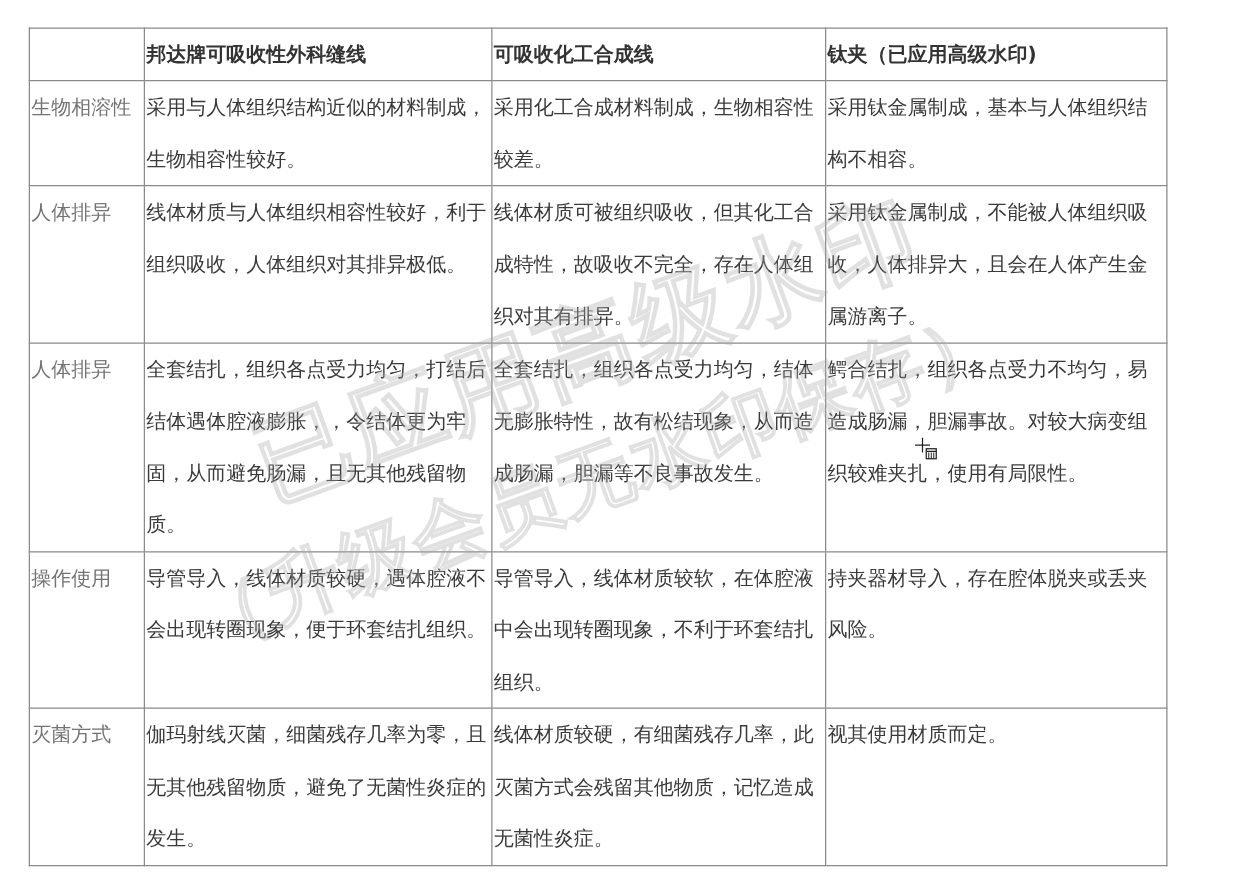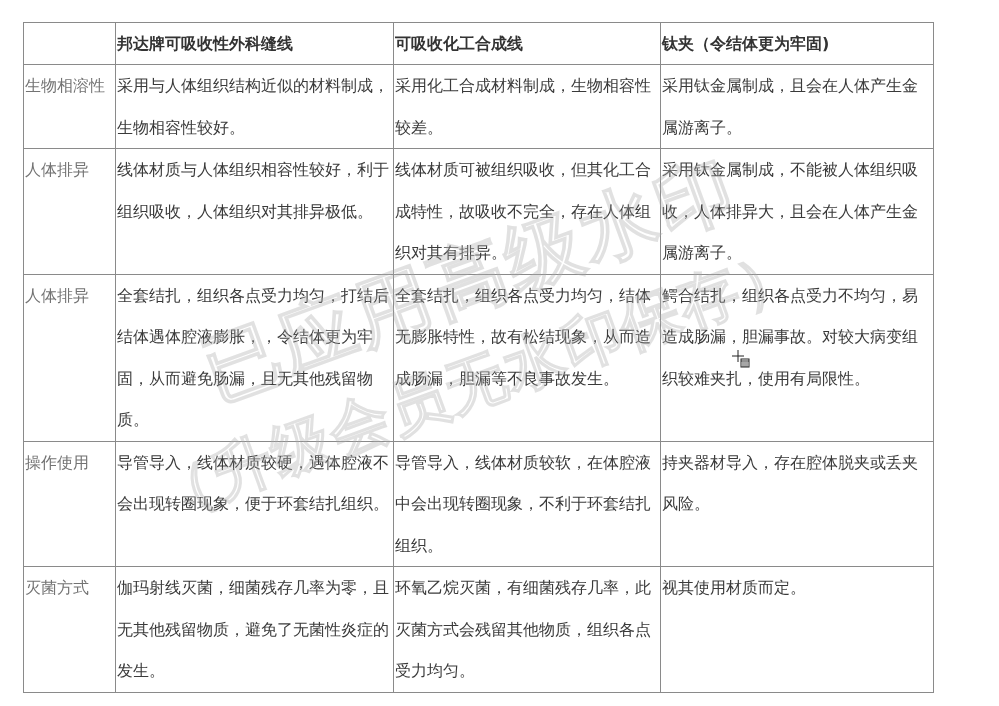--- a/index.html
+++ b/index.html
@@ -94,29 +94,29 @@
       <col style="width:92px">
       <col style="width:278px">
       <col style="width:267px">
       <col style="width:273px">
     </colgroup>
     <thead>
       <tr>
         <th></th>
         <th>邦达牌可吸收性外科缝线</th>
         <th>可吸收化工合成线</th>
-        <th>钛夹（令结体更为牢固)</th>
+        <th>钛夹（已应用高级水印)</th>
       </tr>
     </thead>
     <tbody>
       <tr>
         <td class="rowhead">生物相溶性</td>
         <td>采用与人体组织结构近似的材料制成，生物相容性较好。</td>
         <td>采用化工合成材料制成，生物相容性较差。</td>
-        <td>采用钛金属制成，且会在人体产生金属游离子。</td>
+        <td>采用钛金属制成，基本与人体组织结构不相容。</td>
       </tr>
       <tr>
         <td class="rowhead">人体排异</td>
         <td>线体材质与人体组织相容性较好，利于组织吸收，人体组织对其排异极低。</td>
         <td>线体材质可被组织吸收，但其化工合成特性，故吸收不完全，存在人体组织对其有排异。</td>
         <td>采用钛金属制成，不能被人体组织吸收，人体排异大，且会在人体产生金属游离子。</td>
       </tr>
       <tr>
         <td class="rowhead">人体排异</td>
         <td>全套结扎，组织各点受力均匀，打结后结体遇体腔液膨胀，，令结体更为牢固，从而避免肠漏，且无其他残留物质。</td>
@@ -125,21 +125,21 @@
       </tr>
       <tr>
         <td class="rowhead">操作使用</td>
         <td>导管导入，线体材质较硬，遇体腔液不会出现转圈现象，便于环套结扎组织。</td>
         <td>导管导入，线体材质较软，在体腔液中会出现转圈现象，不利于环套结扎组织。</td>
         <td>持夹器材导入，存在腔体脱夹或丢夹风险。</td>
       </tr>
       <tr>
         <td class="rowhead">灭菌方式</td>
         <td>伽玛射线灭菌，细菌残存几率为零，且无其他残留物质，避免了无菌性炎症的发生。</td>
-        <td>环氧乙烷灭菌，有细菌残存几率，此灭菌方式会残留其他物质，组织各点受力均匀。</td>
+        <td>线体材质较硬，有细菌残存几率，此灭菌方式会残留其他物质，记忆造成无菌性炎症。</td>
         <td>视其使用材质而定。</td>
       </tr>
     </tbody>
   </table>
 </div>
 
 <div class="watermark">
   <div class="wm-line wm-line-1">已应用高级水印</div>
   <div class="wm-line wm-line-2">（升级会员无水印保存）</div>
 </div>

